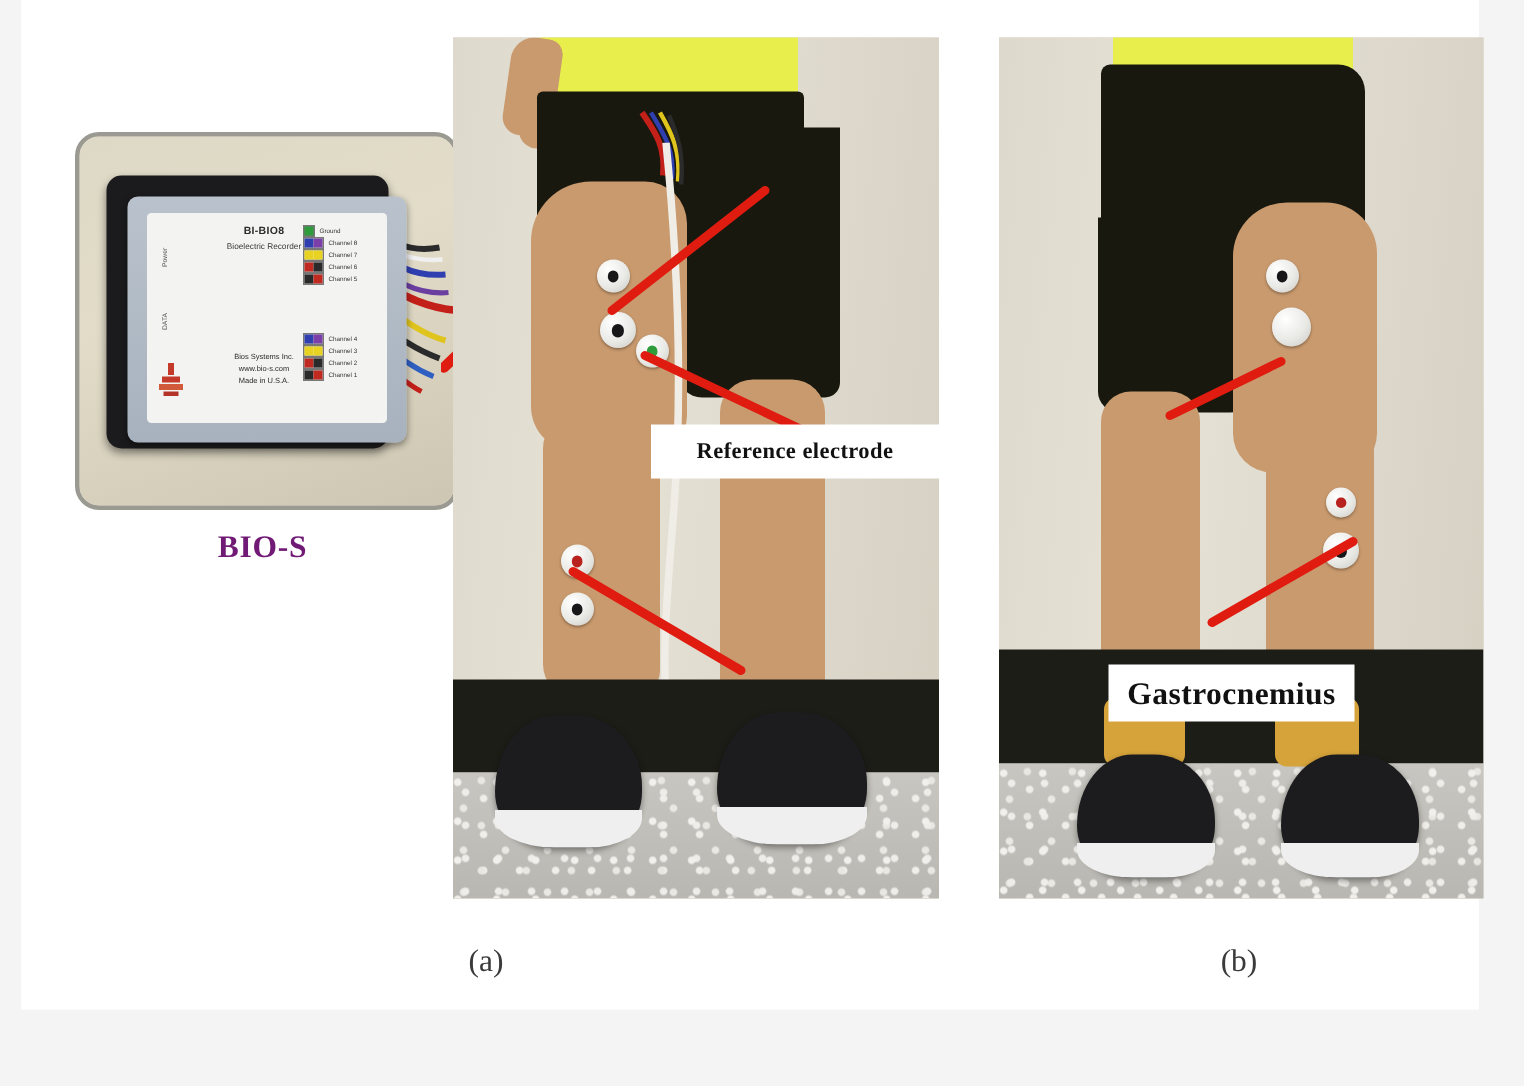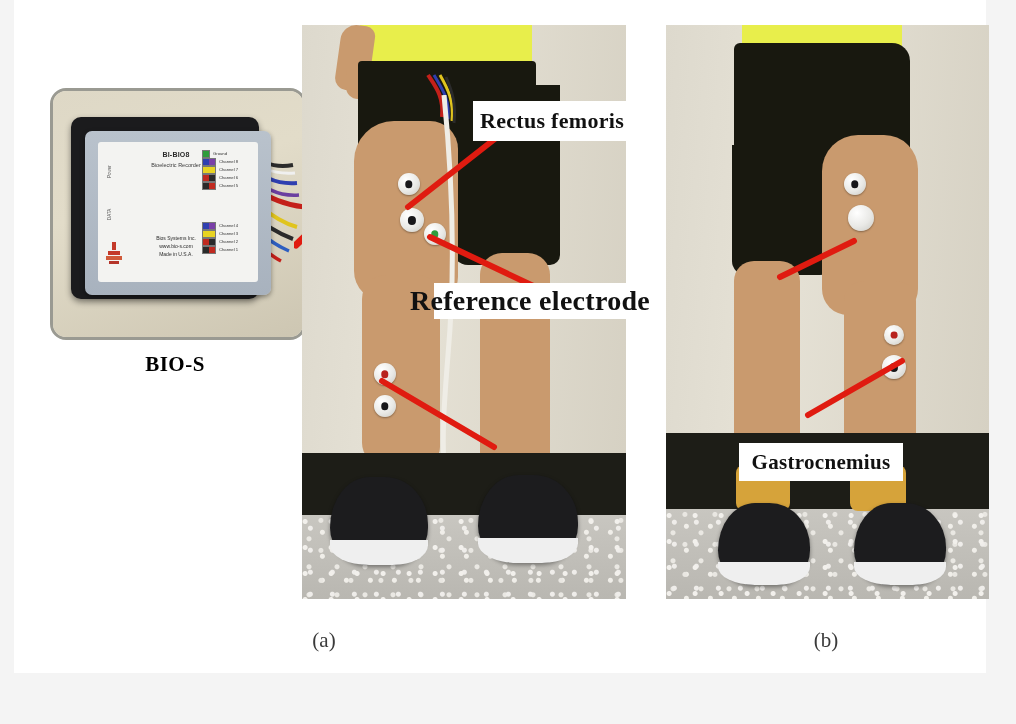--- a/index.html
+++ b/index.html
@@ -119,21 +119,21 @@
     width: 70px; height: 150px;
   }
 
   #device-caption {
     position: absolute;
     left: 36px; top: 352px;
     width: 250px;
     text-align: center;
     font-size: 21px;
     font-weight: bold;
-    color: #000000;
+    color: #701a75;
     font-family: "Liberation Serif", serif;
     letter-spacing: .5px;
   }
 
   
   .photo {
     position: absolute;
     top: 25px;
     height: 574px;
     overflow: hidden;
@@ -434,23 +434,22 @@
       </div>
 
       <svg class="arrow" style="left:112px;top:212px;width:80px;height:44px;" viewBox="0 0 80 44">
         <line x1="2" y1="40" x2="76" y2="4" stroke="#e01b10" stroke-width="6" stroke-linecap="round"></line>
       </svg>
       <svg class="arrow" style="left:140px;top:332px;width:100px;height:62px;" viewBox="0 0 100 62">
         <line x1="2" y1="58" x2="96" y2="4" stroke="#e01b10" stroke-width="6" stroke-linecap="round"></line>
       </svg>
     </div>
 
-    <div class="callout" style="left:459px;top:101px;width:158px;height:40px;font-size:22px;">Rectus femoris</div>
-
-    <div class="callout" style="left:420px;top:283px;width:192px;height:36px;font-size:28px;">Reference electrode</div>
+
+    <div class="callout" style="left:420px;top:283px;width:192px;height:36px;font-size:15px;">Reference electrode</div>
 
 
 
     <div class="callout" style="left:725px;top:443px;width:164px;height:38px;font-size:21px;">Gastrocnemius</div>
 
     <div class="panel-caption" style="left:270px;top:628px;width:80px;">(a)</div>
     <div class="panel-caption" style="left:772px;top:628px;width:80px;">(b)</div>
 
   </div>
 </div>

